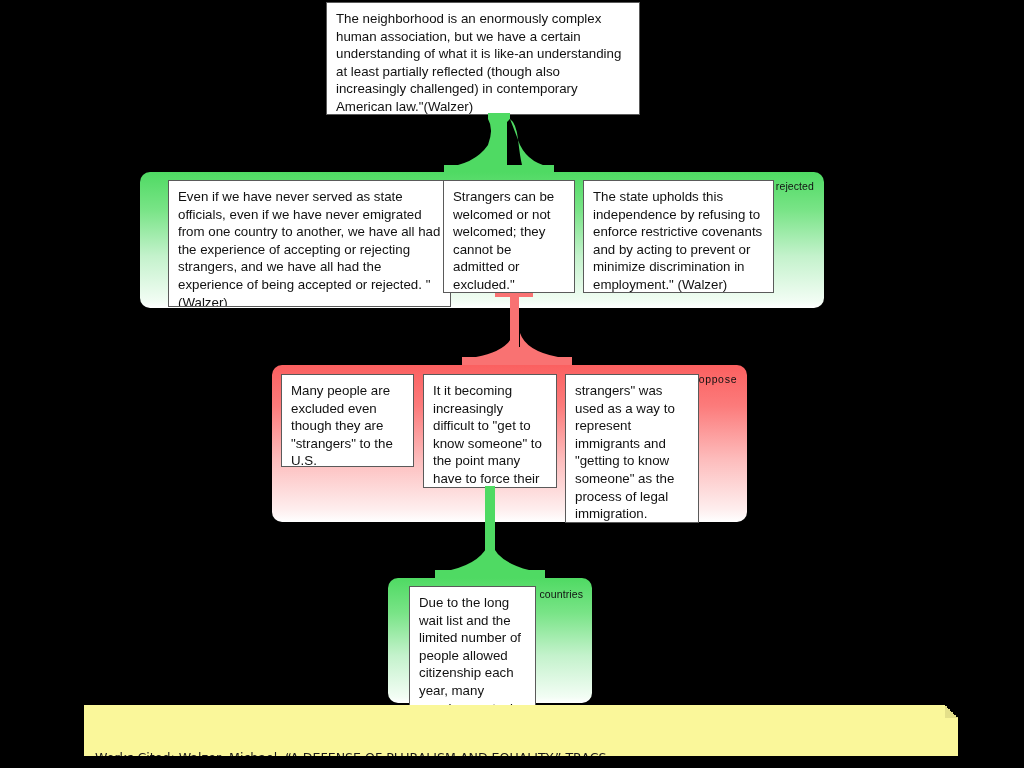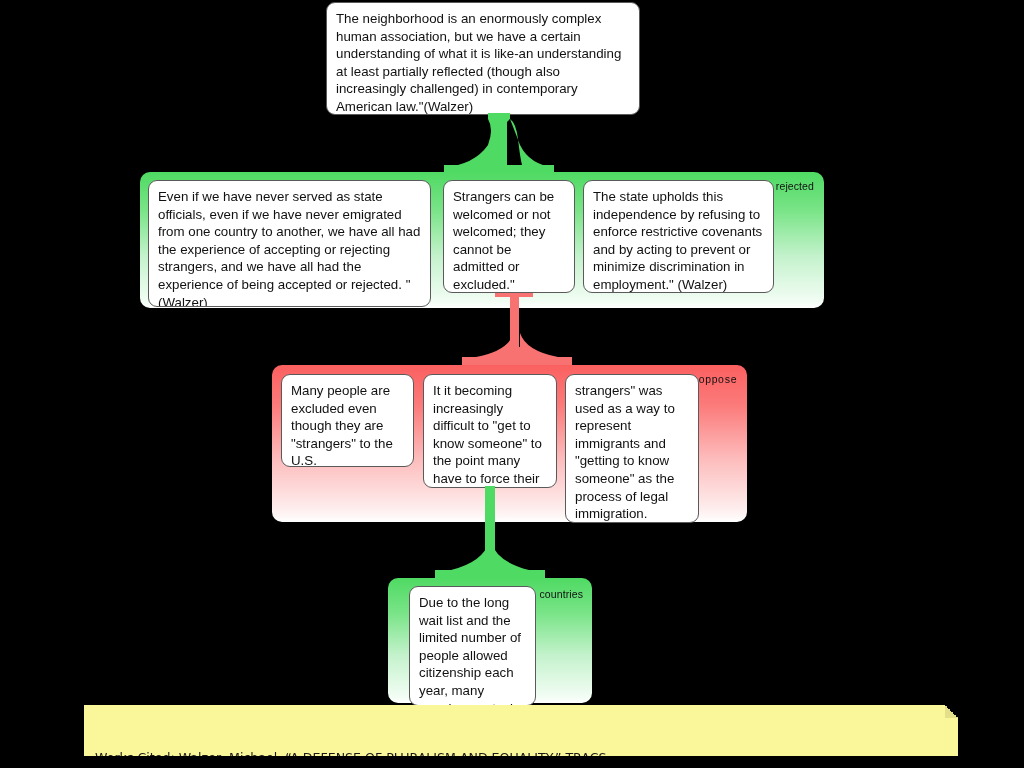--- a/index.html
+++ b/index.html
@@ -14,21 +14,21 @@
     position: relative;
     width: 1024px; height: 768px;
     background: #000000;
   }
 
   
   .card {
     position: absolute;
     background: #ffffff;
     border: 1px solid #5a5a5a;
-    border-radius: 9px;
+    border-radius: 0;
     color: #111111;
     font-size: 13.3px;
     line-height: 17.6px;
     padding: 7px 9px 6px 9px;
     white-space: pre-wrap;
     overflow: hidden;
   }
 
   
   .group {
@@ -87,21 +87,21 @@
                Q86 52 76 32 Q70 16 66 6 Z" fill="#4fda63"></path>
       <rect x="0" y="52" width="110" height="8" fill="#4fda63"></rect>
       <rect x="47" y="0" width="16" height="54" fill="#4fda63"></rect>
     </svg>
   </div>
 
   <div class="group support" id="support-group" style="left:140px; top:172px; width:684px; height:136px;">
     <span class="group-label" style="right:10px; top:8px;">rejected</span>
   </div>
 
-  <div class="card" style="left:148px; top:180px; width:283px; height:127px;">Even if we have never served as state officials, even if we have never emigrated from one country to another, we have all had the experience of accepting or rejecting strangers, and we have all had the experience of being accepted or rejected. "(Walzer)</div>
+  <div class="card" style="left:168px; top:180px; width:283px; height:127px;">Even if we have never served as state officials, even if we have never emigrated from one country to another, we have all had the experience of accepting or rejecting strangers, and we have all had the experience of being accepted or rejected. "(Walzer)</div>
 
   <div class="card" style="left:443px; top:180px; width:132px; height:113px;">Strangers can be welcomed or not welcomed; they cannot be admitted or excluded." (Walzer)</div>
 
   <div class="card" style="left:583px; top:180px; width:191px; height:113px;">The state upholds this independence by refusing to enforce restrictive covenants and by acting to prevent or minimize discrimination in employment." (Walzer)</div>
 
   <div class="connector" id="conn-support-oppose" style="left:462px; top:293px; width:110px; height:73px;">
     <svg width="110" height="73" viewBox="0 0 110 73" aria-hidden="true">
       <rect x="33" y="0" width="38" height="4" fill="#f97272"></rect>
       <rect x="48" y="2" width="9" height="52" fill="#f97272"></rect>
       <path d="M52 40 Q46 58 14 64 L0 65 L0 73 L110 73 L110 65 L96 64

